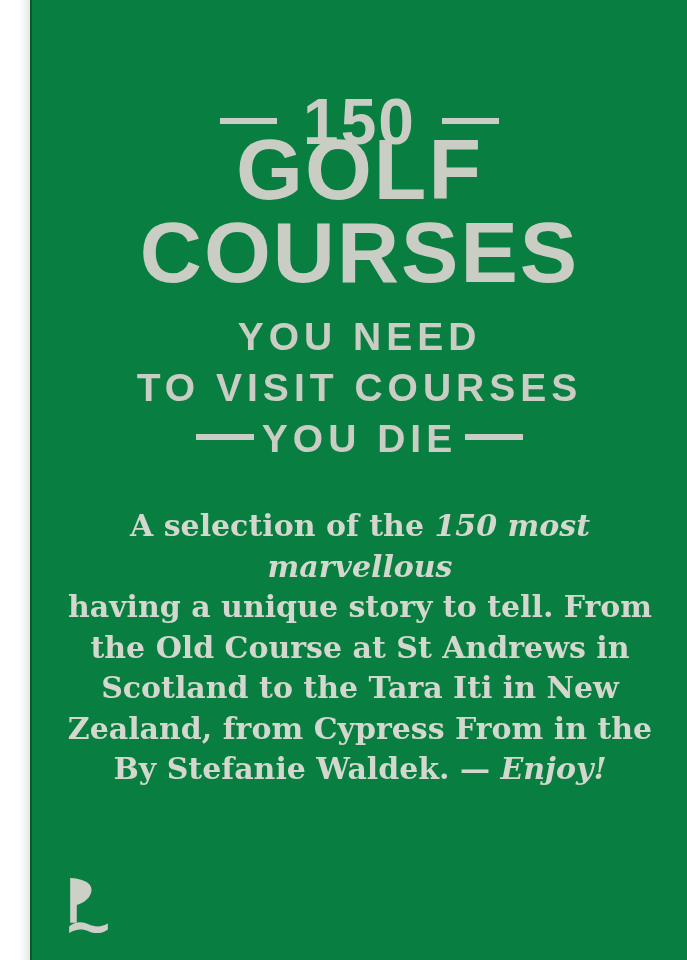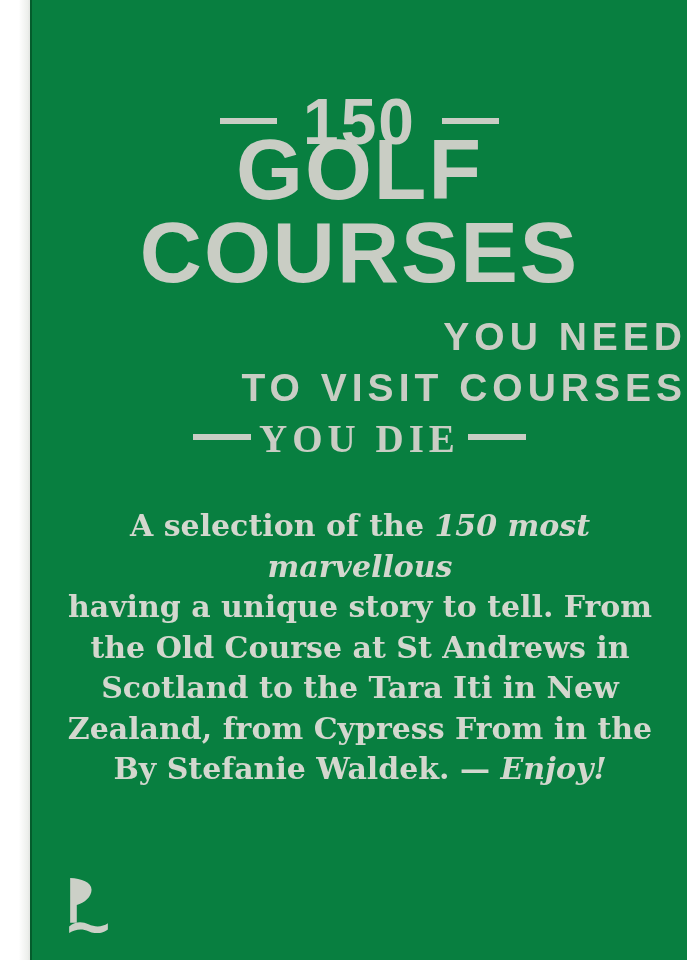--- a/index.html
+++ b/index.html
@@ -44,24 +44,24 @@
   
   .title{
     position:absolute;left:0;right:0;top:128px;margin:0;
     text-align:center;color:var(--sans-gray);
     font-size:86px;font-weight:700;line-height:83px;letter-spacing:2px;
   }
   .tl{display:block;}
   
   .subtitle{
     position:absolute;left:0;right:0;top:311px;
-    text-align:right;color:var(--sans-gray);
+    text-align:center;color:var(--sans-gray);
     font-size:39px;font-weight:700;letter-spacing:5px;line-height:51px;
   }
-  .dashrow{display:flex;justify-content:center;align-items:center;gap:8px;font-family:Liberation Serif, serif;}
+  .dashrow{display:flex;justify-content:center;align-items:center;gap:8px;}
   .sbar{width:58px;height:6px;transform:translateY(-2px);}
   
   .desc{
     position:absolute;left:28px;width:600px;top:506px;
     text-align:center;color:var(--serif-gray);
     font-family:"DejaVu Serif","Liberation Serif",serif;
     font-size:30px;line-height:40.5px;font-weight:700;
   }
   .desc .it{font-style:italic;}
   

